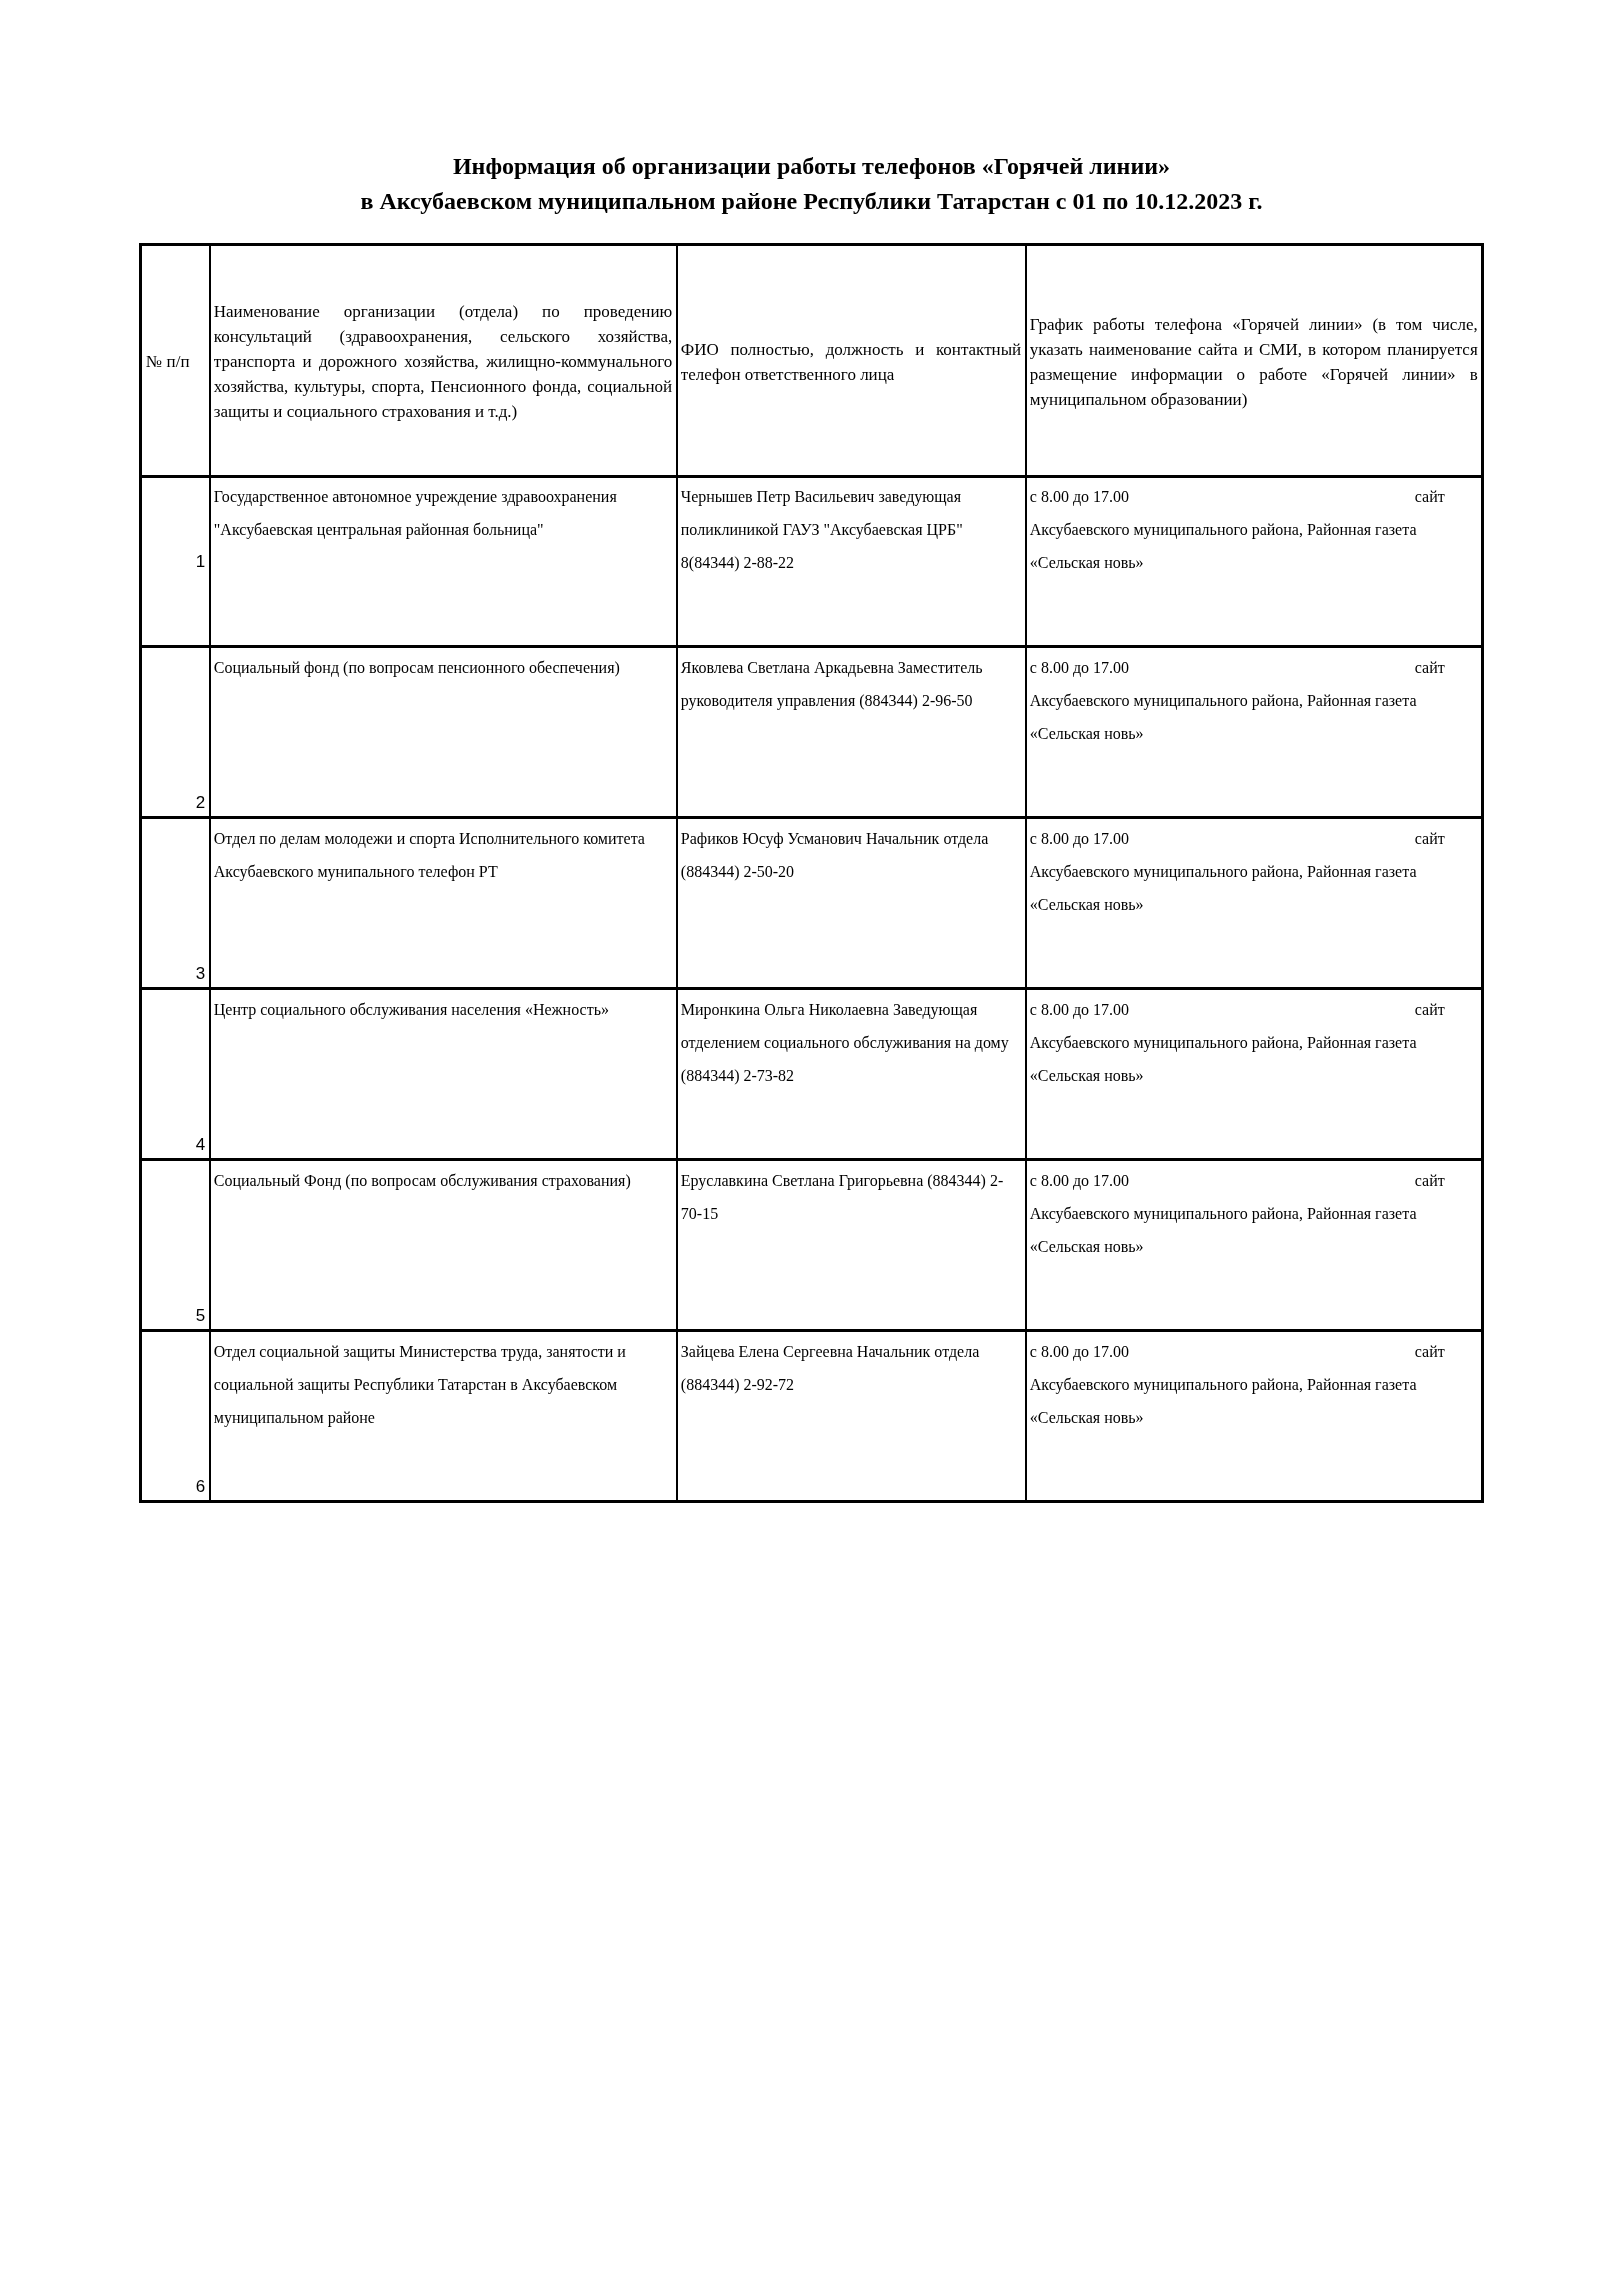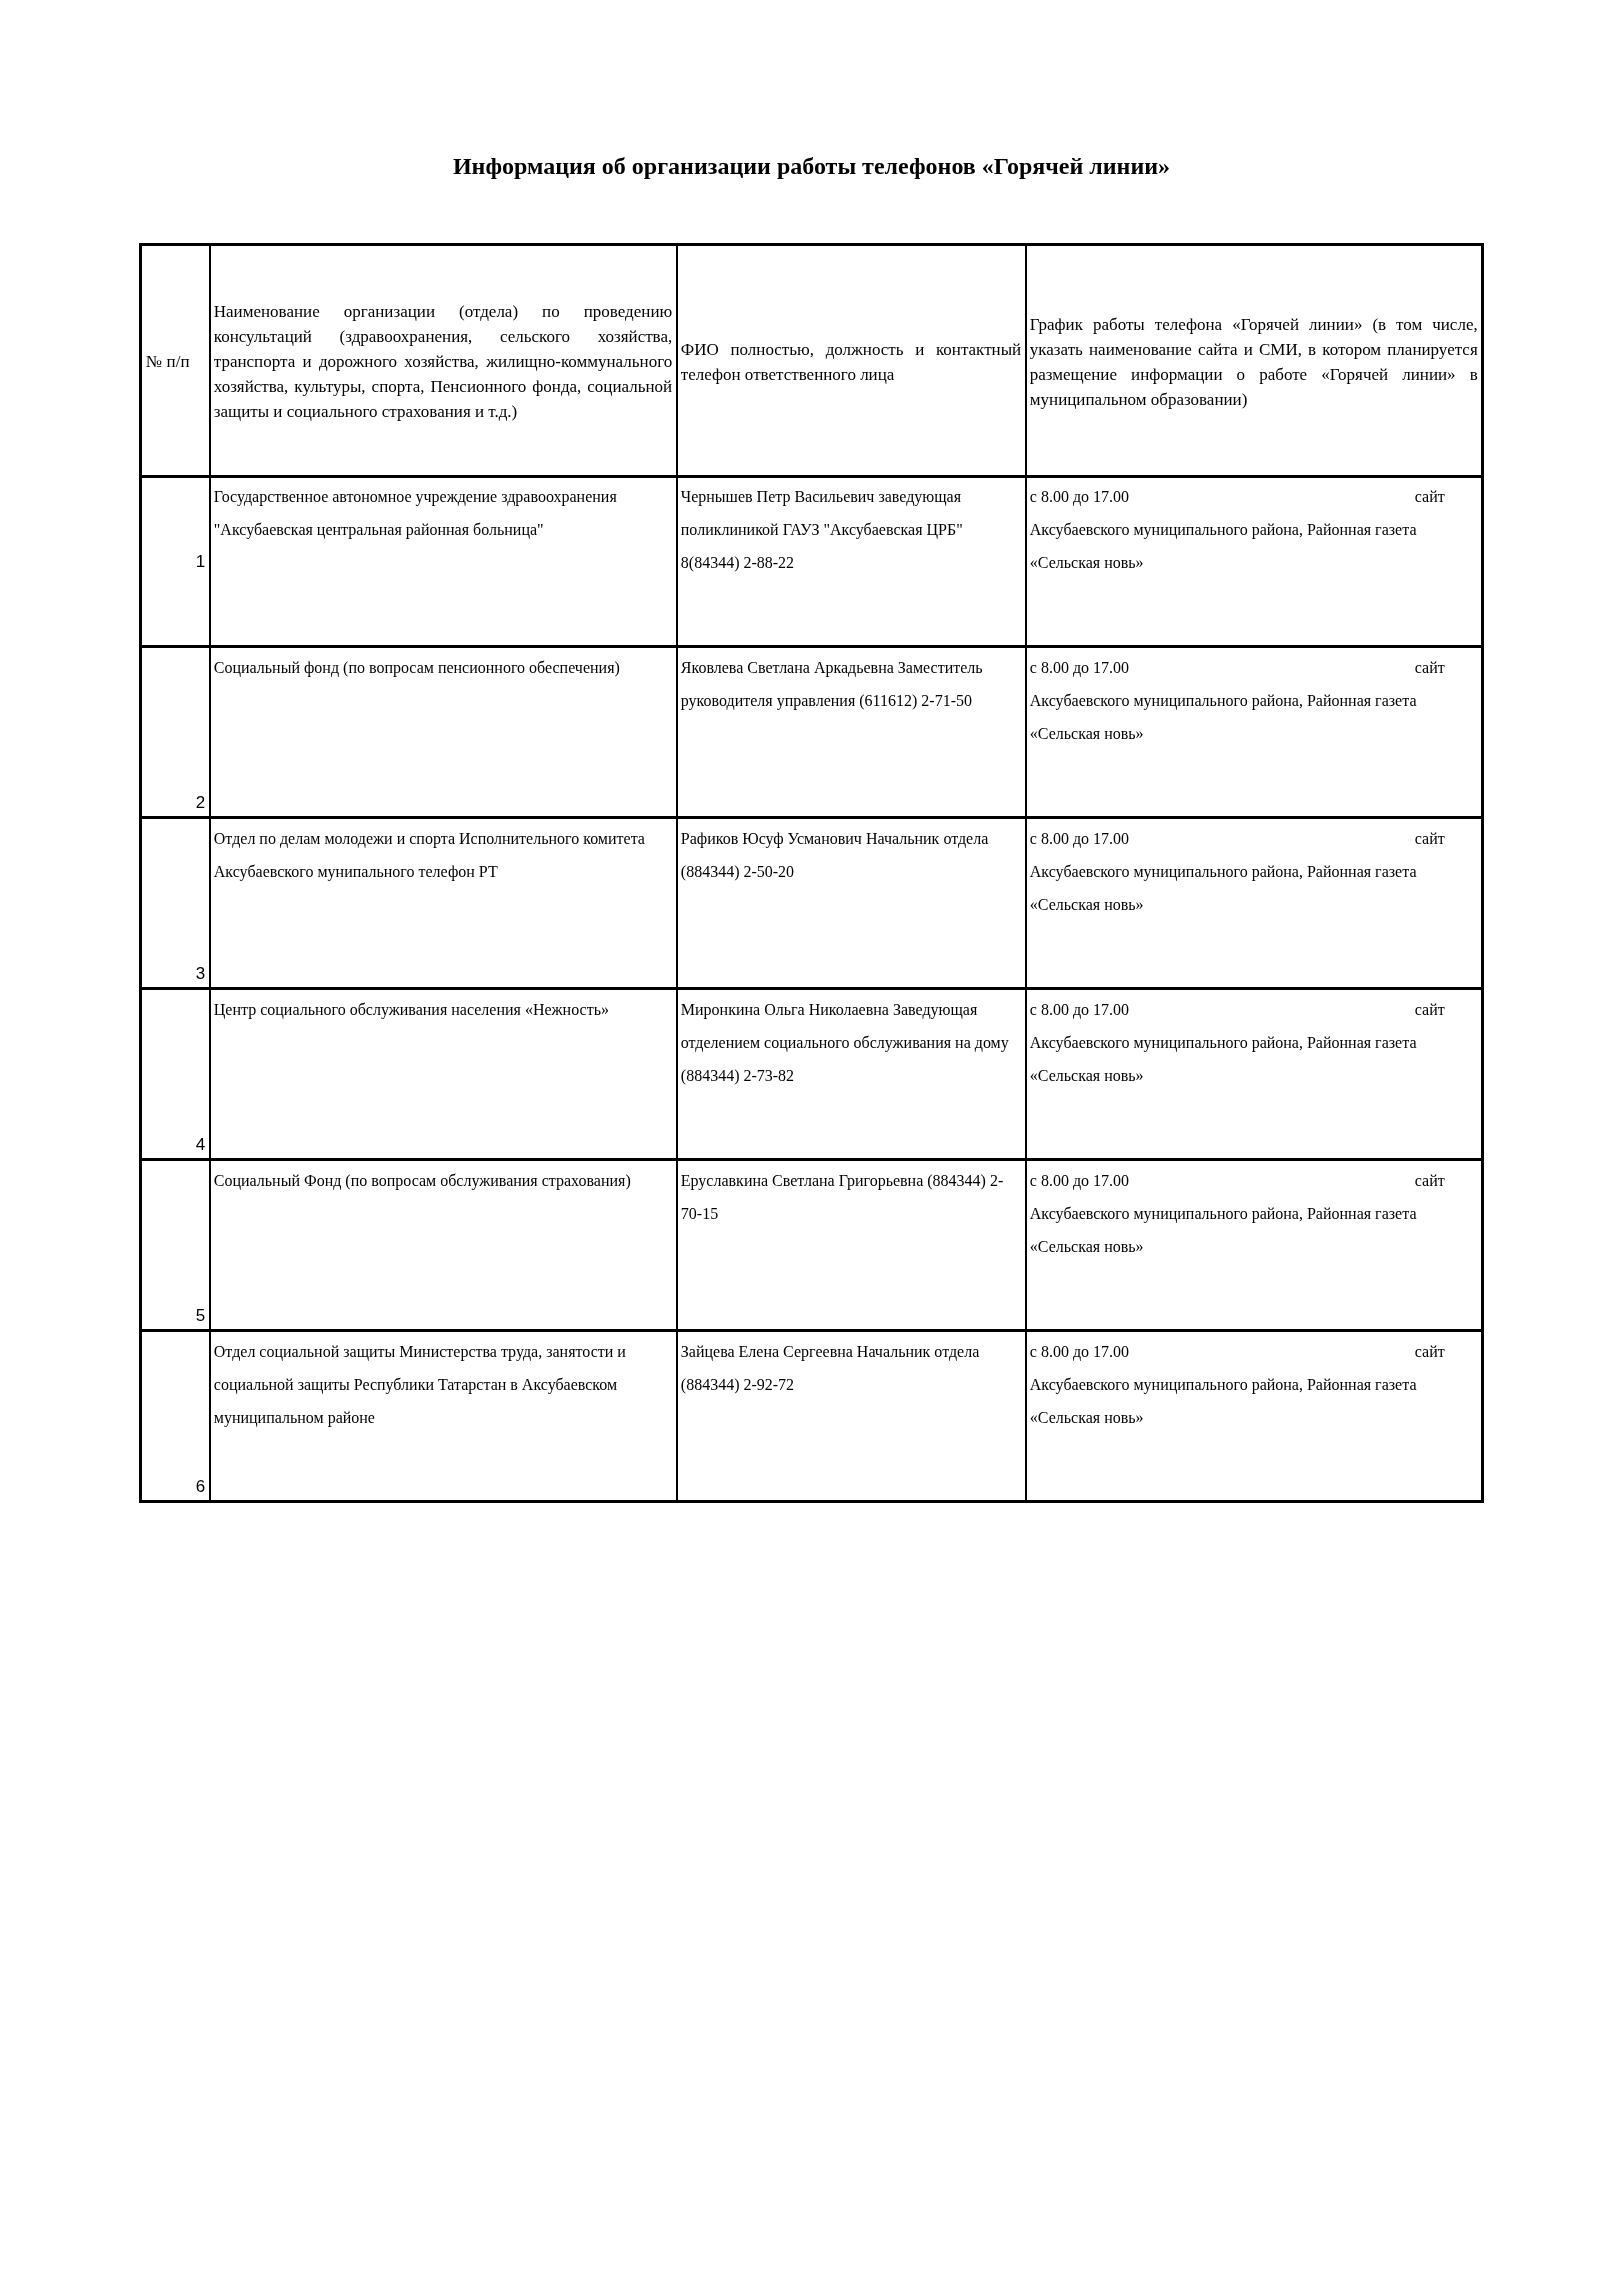--- a/index.html
+++ b/index.html
@@ -31,20 +31,21 @@
     tr.row td.num { vertical-align: bottom; font-family: "Liberation Sans", "DejaVu Sans", sans-serif; font-size: 17px; line-height: 23.6px; padding-bottom: 1.3px; }
     tr.row:first-of-type td.num {}
     td.num.mid { vertical-align: middle !important; }
     .sched-line1 { display: flex; justify-content: space-between; padding-right: 33px; }
   </style>
 </head>
 <body>
 
 <div class="title">
   <div>Информация об организации работы телефонов «Горячей линии»</div>
+  <div>в Аксубаевском муниципальном районе Республики Татарстан с 01 по 10.12.2023 г.</div>
 </div>
 
 <table class="main">
   <colgroup>
     <col style="width:69px">
     <col style="width:467px">
     <col style="width:349px">
     <col style="width:457px">
   </colgroup>
   <tbody>
@@ -62,21 +63,21 @@
       <div class="sched-line1">
             <span>с 8.00 до 17.00</span>
             <span>сайт</span>
           </div>
       <div>Аксубаевского муниципального района, Районная газета «Сельская новь»</div>
     </td>
   </tr>
   <tr class="row">
     <td class="num">2</td>
     <td>Социальный фонд (по вопросам пенсионного обеспечения)</td>
-    <td>Яковлева Светлана Аркадьевна   Заместитель руководителя управления (611612) 2-71-50</td>
+    <td>Яковлева Светлана Аркадьевна   Заместитель руководителя управления (884344) 2-96-50</td>
     <td>
       <div class="sched-line1">
             <span>с 8.00 до 17.00</span>
             <span>сайт</span>
           </div>
       <div>Аксубаевского муниципального района, Районная газета «Сельская новь»</div>
     </td>
   </tr>
   <tr class="row">
     <td class="num">3</td>

